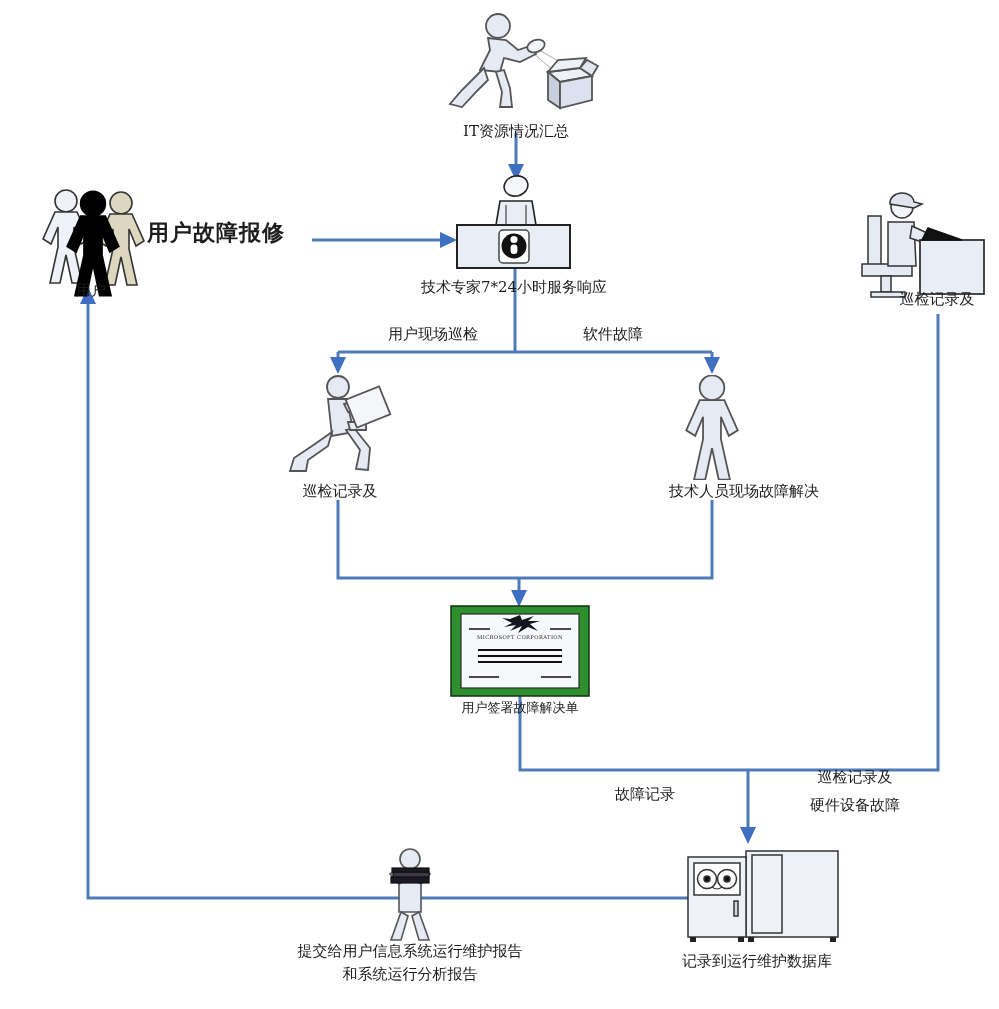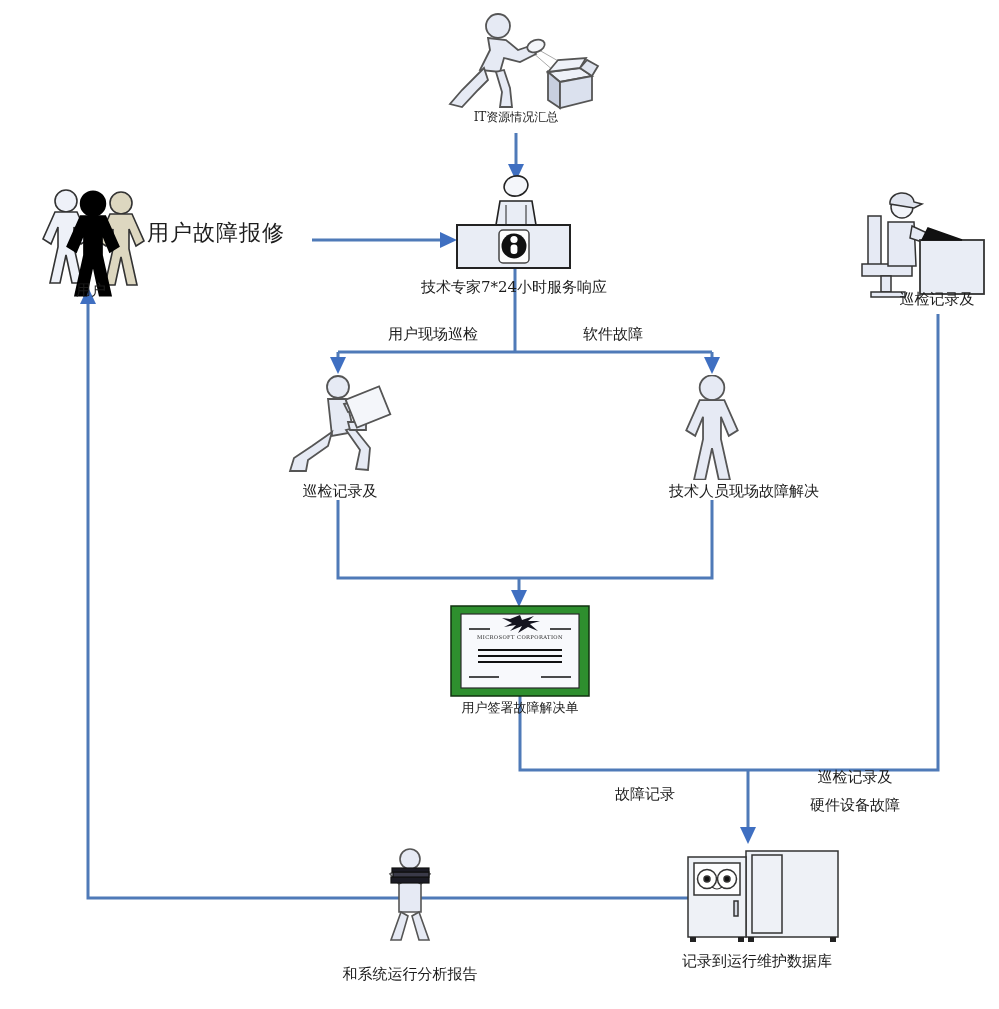--- a/index.html
+++ b/index.html
@@ -6,21 +6,21 @@
   .canvas{
     position:relative;width:999px;height:1009px;background:#fff;overflow:hidden;
     font-family:"DejaVu Serif","Liberation Serif",serif;color:#1c1c1c;
   }
   .layer{position:absolute;left:0;top:0;}
   .node{position:absolute;}
   .lbl{
     position:absolute;font-size:15px;line-height:1.25;color:#1c1c1c;
     text-align:center;white-space:nowrap;transform:translateX(-50%);
   }
-  .lbl.big{font-size:22px;font-weight:400;letter-spacing:1px;transform:none;}
+  .lbl.big{font-size:22px;font-weight:700;letter-spacing:1px;transform:none;}
   svg{display:block;}
 </style>
 </head>
 <body>
 
 <div class="canvas">
 
   <svg class="layer" width="999" height="1009">
     <g stroke="#4f7ab8" stroke-width="3" fill="none">
       <path d="M516,133 V166"></path>
@@ -66,21 +66,21 @@
 
       <g stroke="#555" stroke-width="1.8" fill="#dbe1ee">
         <path d="M108,62 L140,58 L152,66 L120,72 Z" fill="#eef1f8"></path>
         <path d="M108,62 L120,72 L120,98 L108,90 Z" fill="#c8cfdf"></path>
         <path d="M120,72 L152,66 L152,90 L120,98 Z"></path>
         <path d="M108,62 L118,50 L146,48 L140,58 Z" fill="#eef1f8"></path>
         <path d="M140,58 L152,66 L158,56 L147,50 Z" fill="#e0e5f0"></path>
       </g>
     </svg>
   </div>
-  <div class="lbl" style="left:516px;top:110px;font-size:12px">IT资源情况汇总</div>
+  <div class="lbl" style="left:516px;top:122px;font-size:15px">IT资源情况汇总</div>
 
   <div class="node" style="left:450px;top:175px">
     <svg width="130" height="95">
       <g stroke="#222" stroke-width="1.6" fill="#e9edf5">
         <ellipse cx="66" cy="11" rx="12" ry="10" transform="rotate(-14 66 11)" fill="#f4f6fa"></ellipse>
         <path d="M46,50 L50,26 L82,26 L86,50 Z"></path>
         <path d="M56,30 L56,50 M76,30 L76,50" fill="none" stroke-width="1"></path>
         <rect x="7" y="50" width="113" height="43" fill="#e9edf5" stroke-width="2"></rect>
       </g>
       <g>
@@ -204,15 +204,16 @@
         <path d="M24,36 L15,26 L21,22 L29,33 Z"></path>
         <path d="M46,36 L55,26 L49,22 L41,33 Z"></path>
       </g>
       <g stroke="#111" stroke-width="1.2">
         <rect x="16" y="29" width="38" height="6" fill="#1b1b24"></rect>
         <rect x="18" y="24" width="36" height="5" fill="#3a3a48"></rect>
         <rect x="17" y="20" width="37" height="4" fill="#1b1b24"></rect>
       </g>
     </svg>
   </div>
+  <div class="lbl" style="left:410px;top:942px">提交给用户信息系统运行维护报告</div>
   <div class="lbl" style="left:410px;top:965px">和系统运行分析报告</div>
 
 </div>
 
 </body></html>

